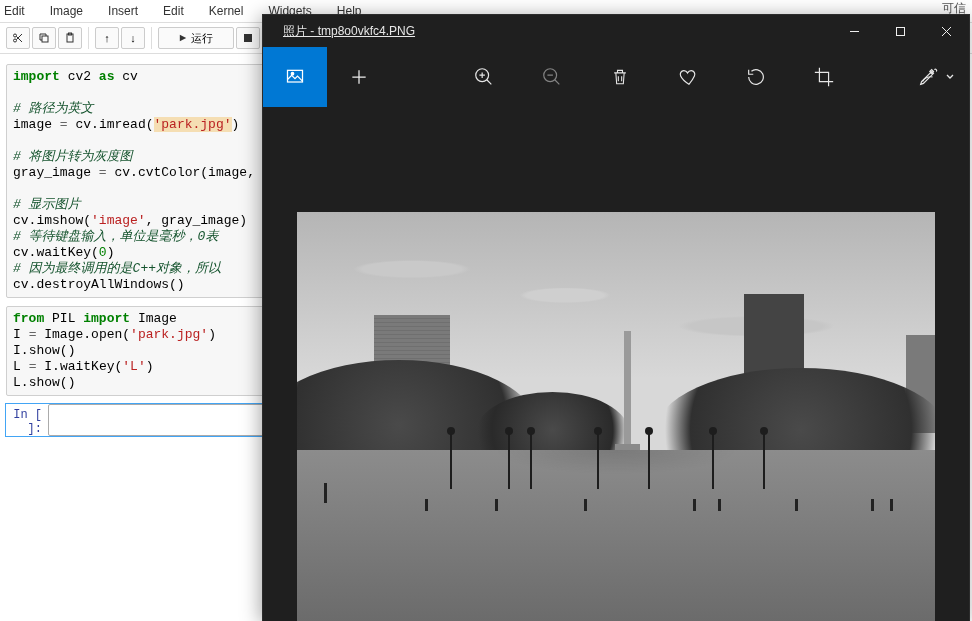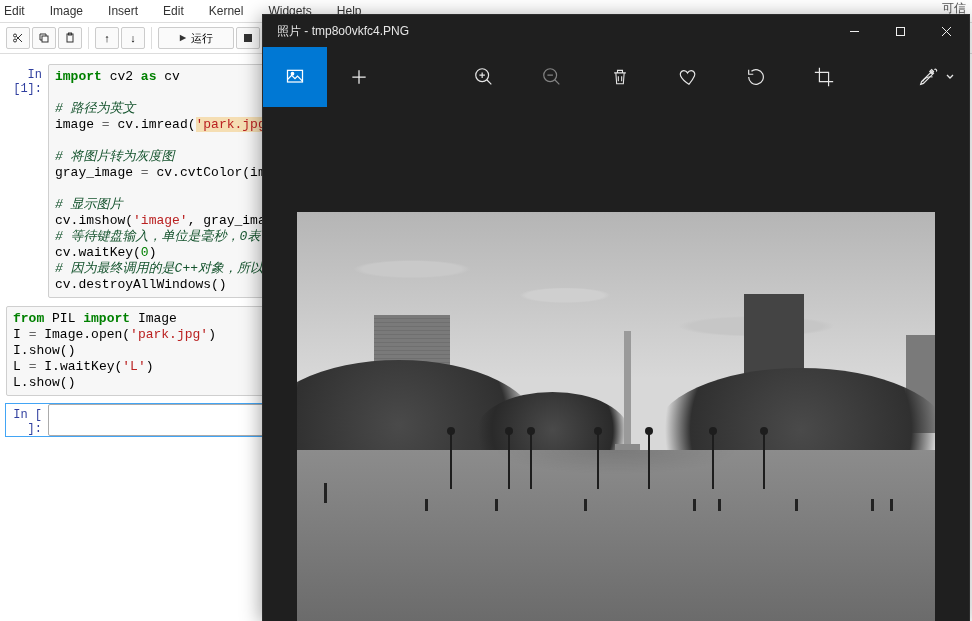--- a/index.html
+++ b/index.html
@@ -31,21 +31,21 @@
   .str { color:#BA2121; }
   .str-bg { background:#f5deb3;}
   .num { color:#008000;}
   .comment { color:#14532d; font-style:italic;}
   .id { color:#000;}
   .op { color:#666;}
 
   
   .photos { position:absolute; left:262px; top:14px; width:708px; height:607px; background:#1f1f1f; border:1px solid #2c2c2c; box-shadow:-2px 2px 18px rgba(0,0,0,.35); display:flex; flex-direction:column; }
   .photos-titlebar { height:32px; background:#1f1f1f; display:flex; align-items:center; color:#e6e6e6; font-size:12px; }
-  .photos-titlebar .title { padding-left:14px; }
+  .photos-titlebar .title { padding-left:20px;text-decoration:underline; }
   .photos-titlebar .win-controls { margin-left:auto; display:flex; }
   .win-btn { width:46px; height:32px; display:flex; align-items:center; justify-content:center; color:#eee; }
 
   .photos-toolbar { height:60px; background:#1f1f1f; display:flex; align-items:center; }
   .view-tab { width:64px; height:60px; display:flex; align-items:center; justify-content:center; background:#0078D4; }
   .add-tab  { width:64px; height:60px; display:flex; align-items:center; justify-content:center; }
   .add-tab svg{stroke:#eee;}
   .tool-icons { flex:1; display:flex; align-items:center; justify-content:center; gap:44px; }
   .tool-icons .ti { width:24px; height:24px; display:flex; align-items:center; justify-content:center; color:#e6e6e6; }
   .ti svg { stroke:#e6e6e6; fill:none; stroke-width:1.3; }
@@ -139,21 +139,20 @@
       <div class="tb-btn">
           <svg width="10" height="10" viewBox="0 0 10 10">
             <rect x="1" y="1" width="8" height="8" fill="#333"></rect>
           </svg>
         </div>
       <div class="tb-btn">↻</div>
     </div>
   </div>
   <div class="nb-area">
       <div class="cell">
-        <div class="prompt">In [1]:</div>
         <div class="code-wrap">
           <div class="code-line"><span class="kw-green">import</span><span> </span><span class="id">cv2</span><span> </span><span class="kw-as">as</span><span> </span><span class="id">cv</span></div>
           <div class="code-line">&nbsp;</div>
           <div class="code-line"><span class="comment"># 路径为英文</span></div>
           <div class="code-line"><span class="id">image</span><span> </span><span class="op">=</span><span> </span><span class="id">cv</span><span>.</span><span class="id">imread</span><span>(</span><span class="str str-bg">'park.jpg'</span><span>)</span></div>
           <div class="code-line">&nbsp;</div>
           <div class="code-line"><span class="comment"># 将图片转为灰度图</span></div>
           <div class="code-line"><span class="id">gray_image</span><span> </span><span class="op">=</span><span> </span><span class="id">cv</span><span>.</span><span class="id">cvtColor</span><span>(</span><span class="id">image</span><span>,</span></div>
           <div class="code-line">&nbsp;</div>
           <div class="code-line"><span class="comment"># 显示图片</span></div>

